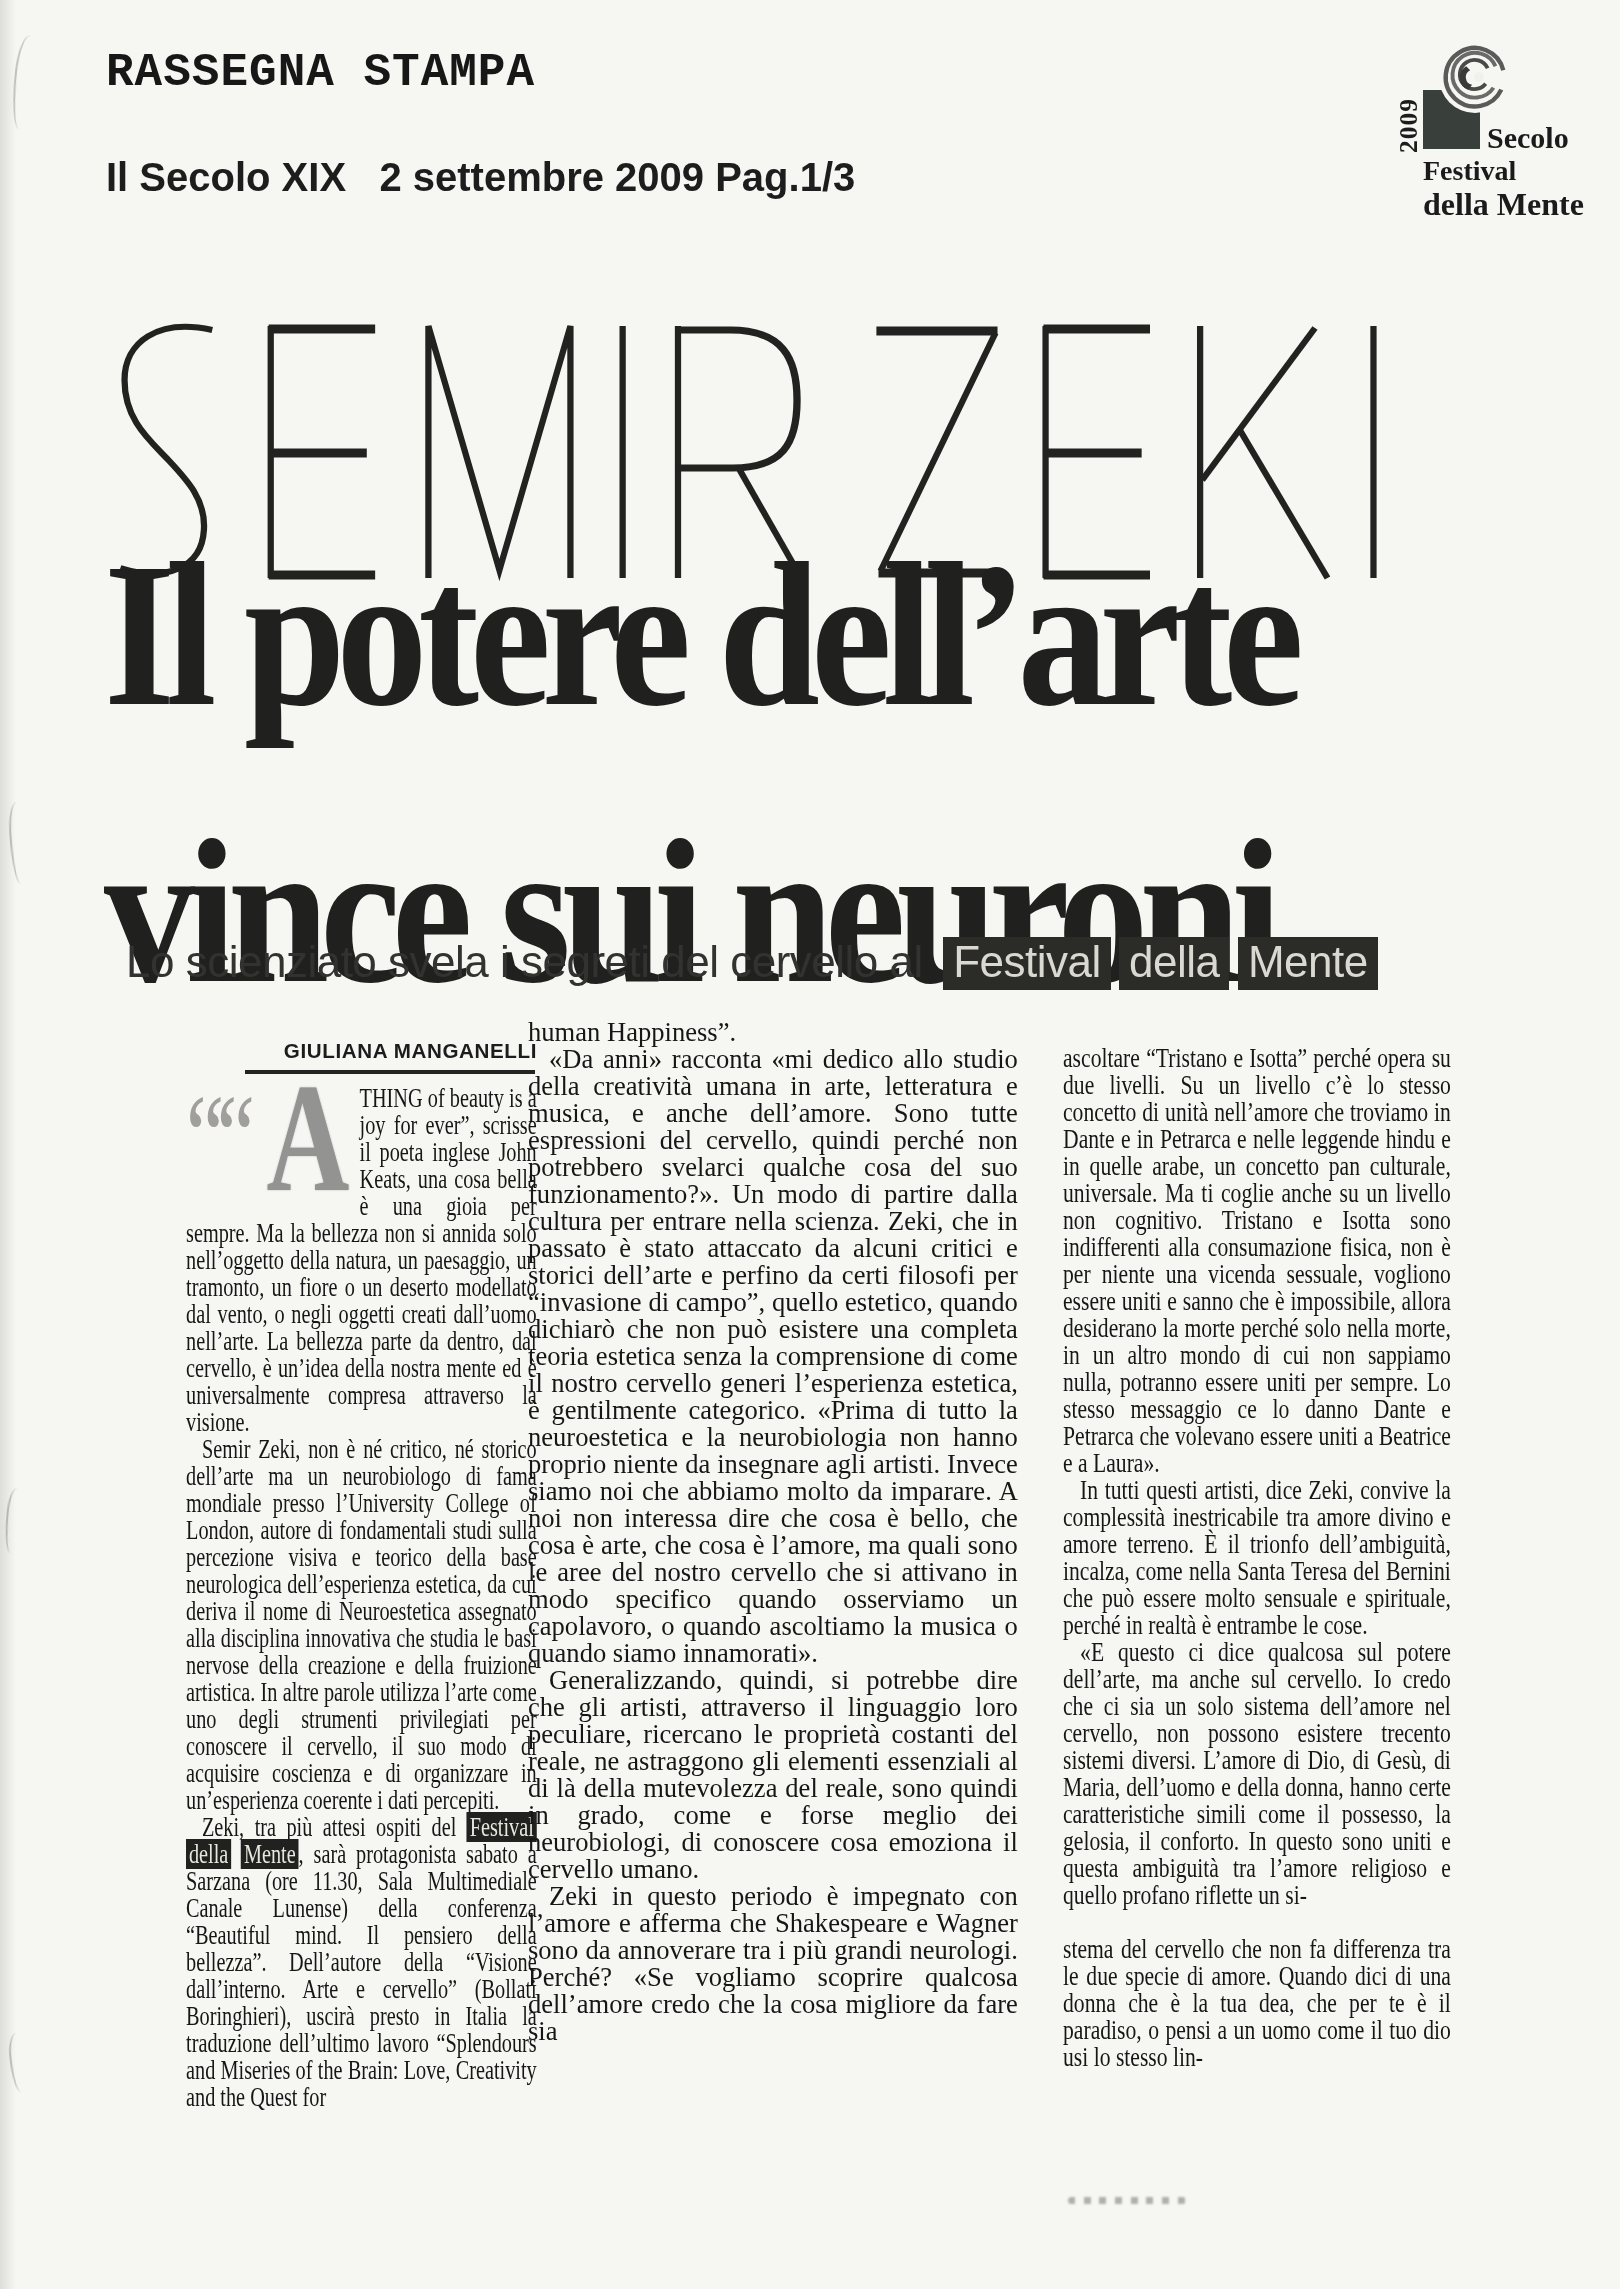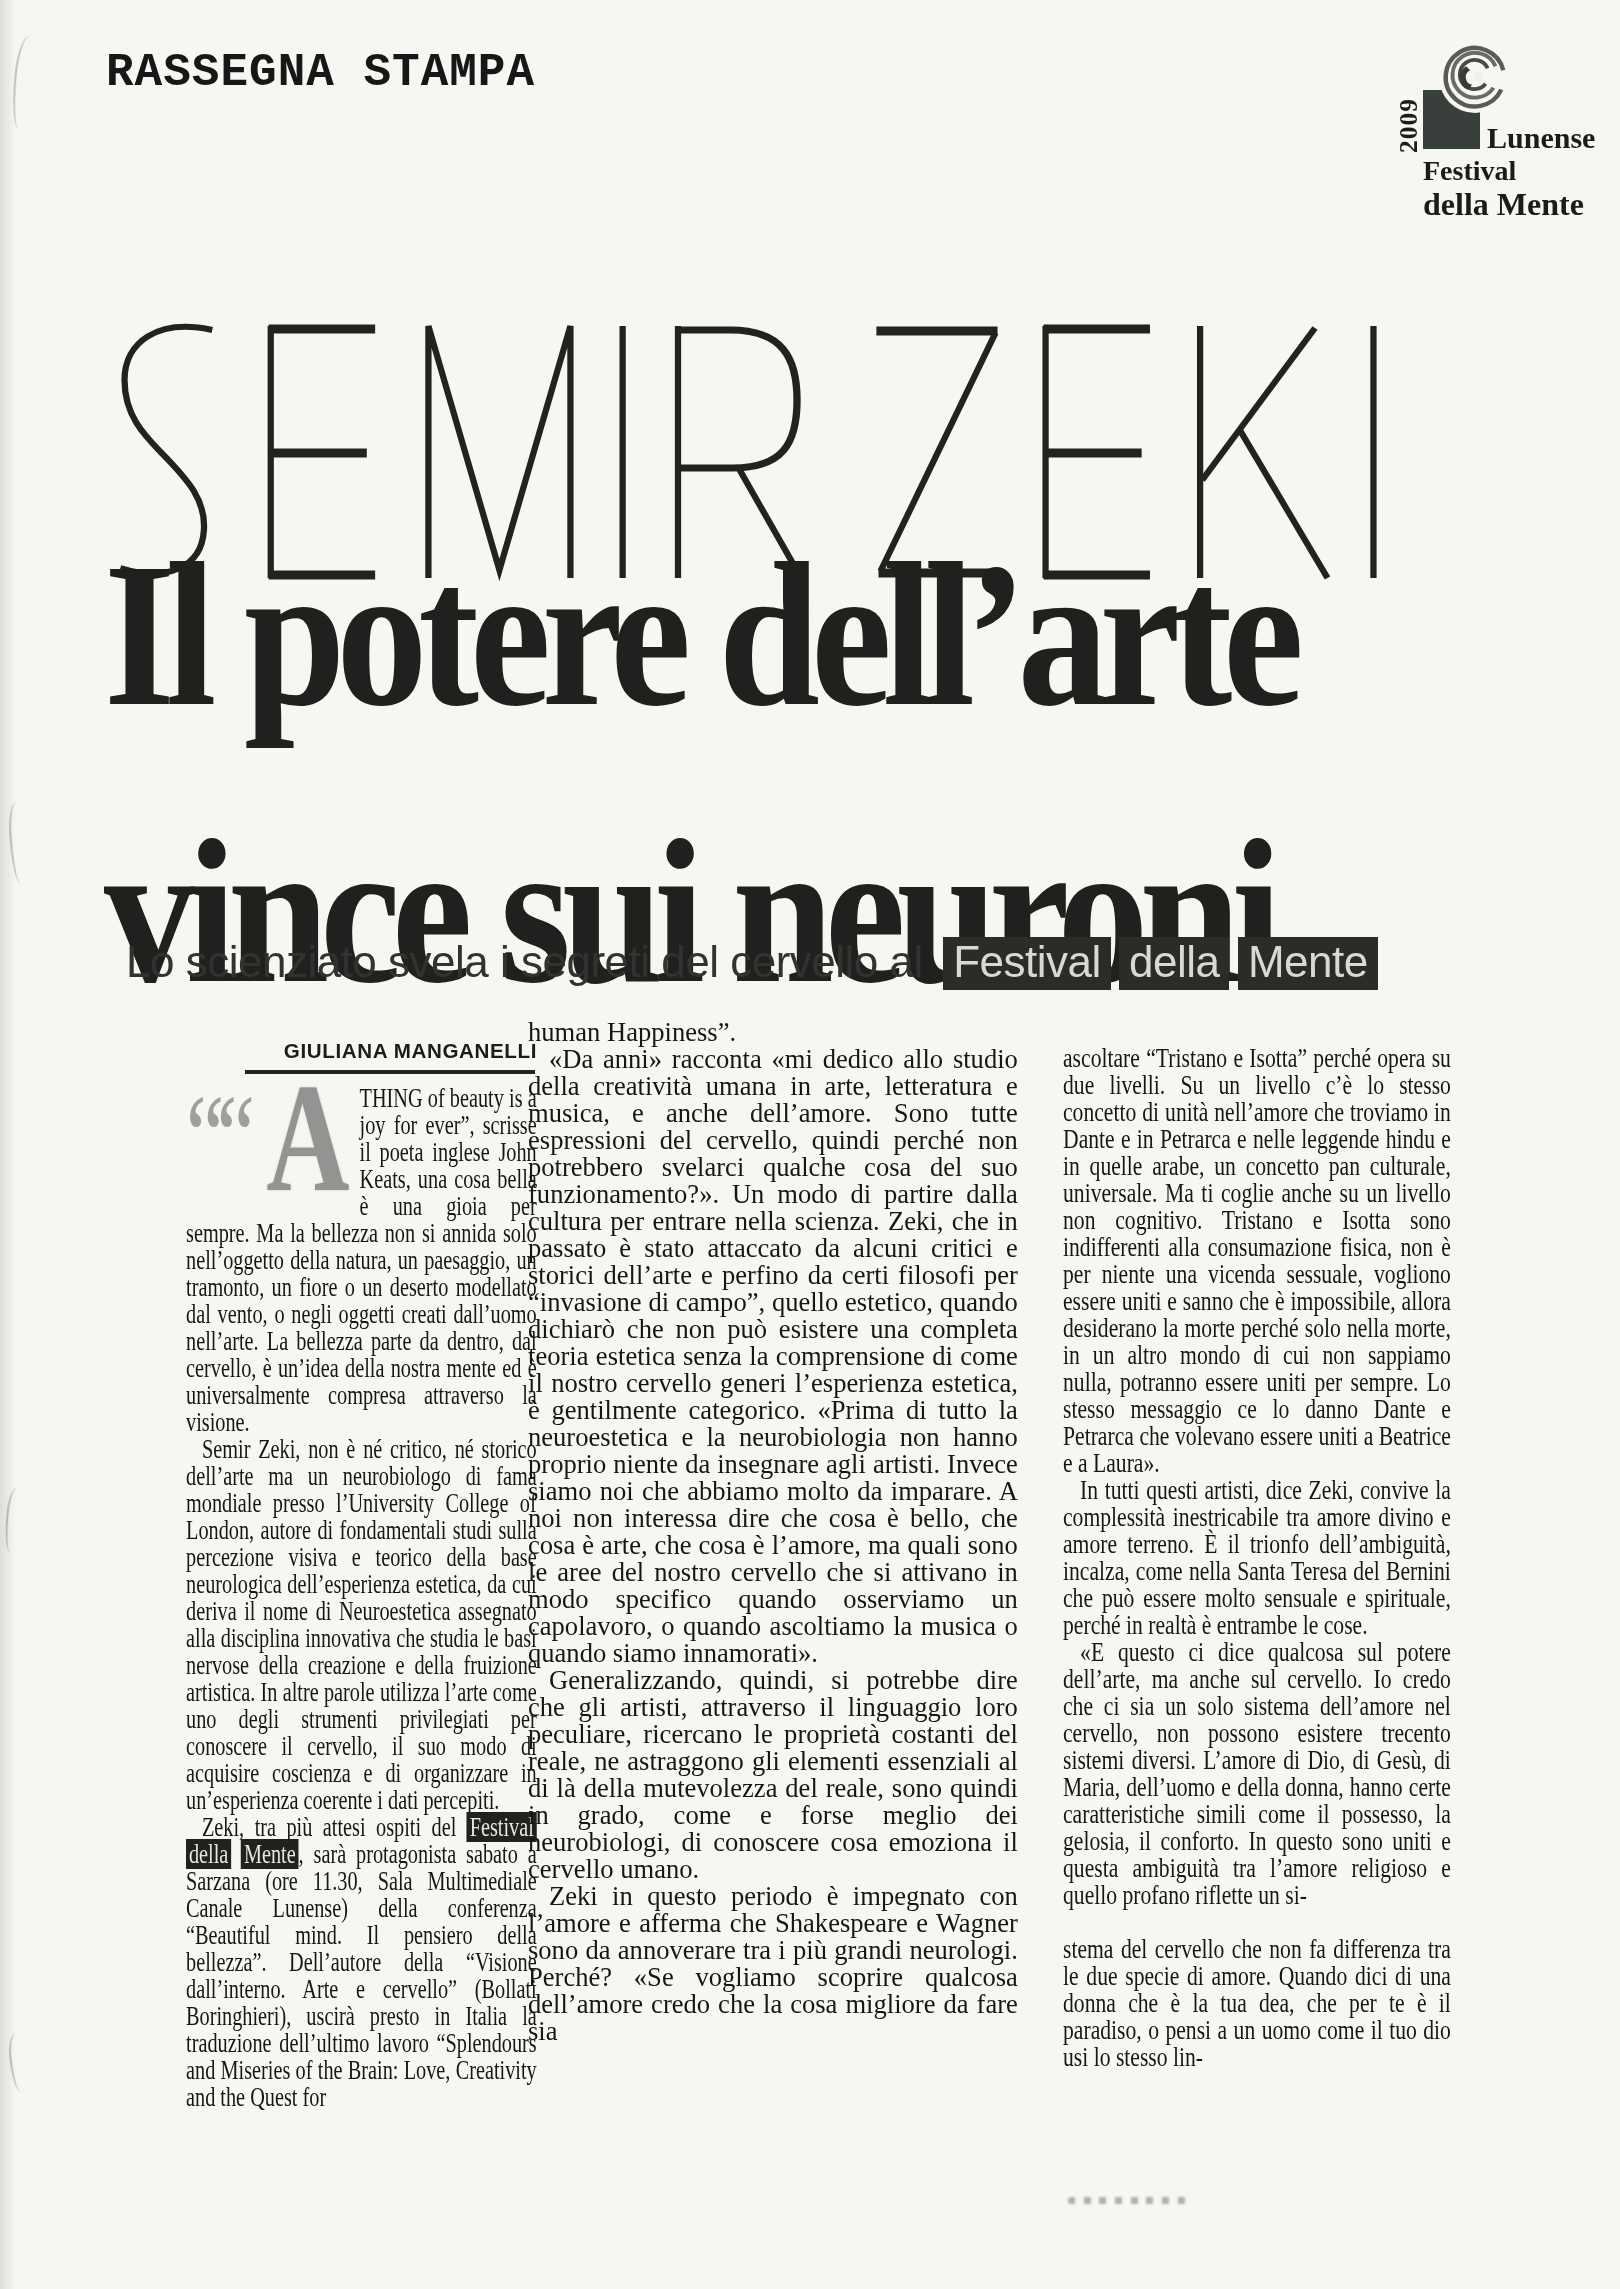--- a/index.html
+++ b/index.html
@@ -114,33 +114,34 @@
     background:repeating-linear-gradient(90deg, rgba(45,45,45,.35) 0 6.9px, rgba(45,45,45,0) 6.9px 15.7px);
     pointer-events:none;
   }
 </style>
 </head>
 <body>
 
 <div class="page">
 
   <div class="press-title">RASSEGNA STAMPA</div>
+  <div class="press-source">Il Secolo XIX   2 settembre 2009 Pag.1/3</div>
 
   <div class="logo">
     <div class="square"></div>
     <svg class="swirl" viewBox="0 0 78 78">
       <circle cx="39" cy="39" r="37" fill="#f6f6f3"></circle>
       <path d="M68,32 A30,30 0 1,0 66,52" stroke="#5a5a58" stroke-width="4.5" fill="none"></path>
       <path d="M60,28 A23,23 0 1,0 58,50" stroke="#6a6a68" stroke-width="4" fill="none"></path>
       <path d="M52,30 A15,15 0 1,0 50,46" stroke="#4a4a48" stroke-width="4" fill="none"></path>
       <path d="M30,28 a12,13 0 0,0 2,24 l4,-5 a8,8 0 0,1 -2,-15 z" fill="#3a3a38"></path>
       <circle cx="43" cy="39" r="5" fill="#f0f0ee"></circle>
     </svg>
     <div class="year">2009</div>
-    <div class="city">Lunense</div>
+    <div class="city">Secolo</div>
     <div class="l1">Festival</div>
     <div class="l2">della Mente</div>
   </div>
 
   <span class="sr-only">SEMIR ZEKI</span>
   <svg class="kicker-svg" viewBox="0 0 1220 272" preserveAspectRatio="none" aria-label="SEMIR ZEKI">
 
     <path d="M96,14 C44,2 12,26 12,64 C12,104 36,124 54,144 C72,164 90,184 88,214 C86,252 52,266 8,252" stroke-width="6"></path>
 
     <path d="M152,10 V262" stroke-width="6"></path>

